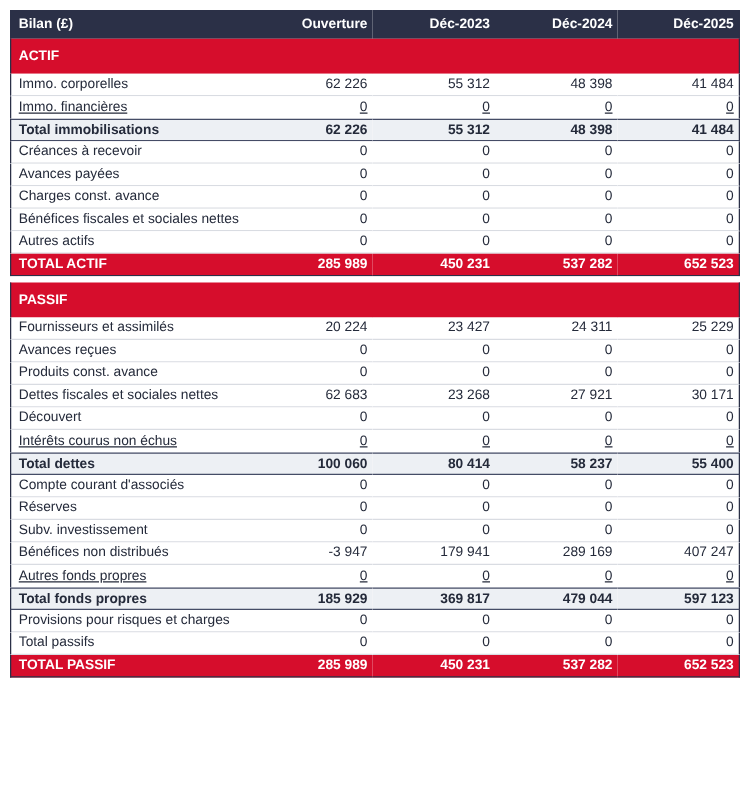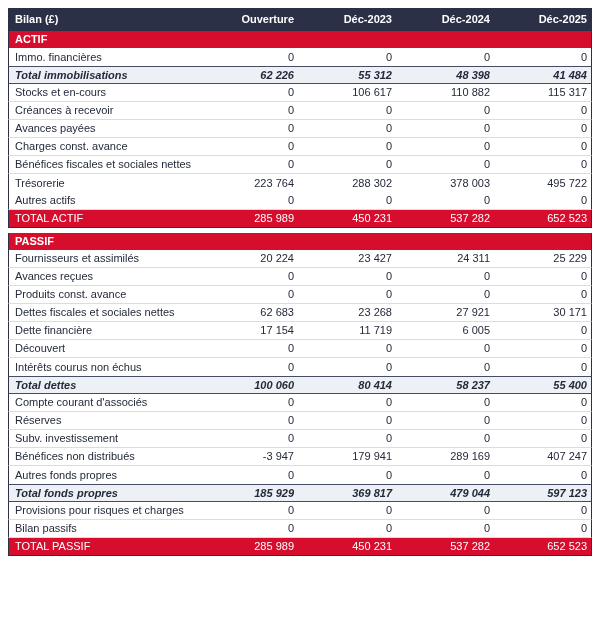--- a/index.html
+++ b/index.html
@@ -29,43 +29,42 @@
     background: var(--navy, #2b3047);
     color: #ffffff;
     font-weight: bold;
     height: 23px;
     vertical-align: middle;
   }
   tr.section td {
     background: var(--red, #d60d2c);
     color: #ffffff;
     font-weight: bold;
-    height: 17px;
+    height: 28px;
     vertical-align: middle;
   }
   tr.data td {
     background: #ffffff;
     height: 18px;
     border-bottom: 1px solid var(--line, #d9dce2);
     vertical-align: middle;
   }
-  tr.before-dark td { border-bottom: none; }
+  tr.before-dark td { border-bottom: none; text-decoration: underline; }
   tr.subtotal td {
     background: var(--subtotal-bg, #edf0f4);
     font-weight: bold;
     height: 18px;
     border-top: 1px solid var(--subline, #454c66);
     border-bottom: 1px solid var(--subline, #454c66);
     vertical-align: middle;
-    font-style: italic;
   }
   tr.grandtotal td {
     background: var(--red, #d60d2c);
     color: #ffffff;
-    font-weight: normal;
+    font-weight: bold;
     height: 18px;
     border-bottom: 1px solid var(--navy, #2b3047);
     vertical-align: middle;
   }
   tr.spacer td { height: 5px; background: #ffffff; border: none; }
 
   
   thead th:first-child,
   tbody tr:not(.spacer) td:first-child { border-left: 1px solid var(--navy, #2b3047); }
   thead th:last-child,
@@ -91,42 +90,42 @@
           <th class="num">Déc-2023</th>
           <th class="num">Déc-2024</th>
           <th class="num">Déc-2025</th>
         </tr>
     </thead>
     <tbody id="table-body">
 
     <tr class="section">
           <td class="label" colspan="5">ACTIF</td>
         </tr>
+        <tr class="data">
+          <td class="label">Immo. corporelles</td>
+          <td class="num">62 226</td>
+          <td class="num">55 312</td>
+          <td class="num">48 398</td>
+          <td class="num">41 484</td>
+        </tr>
         <tr class="data before-dark">
           <td class="label">Immo. financières</td>
           <td class="num">0</td>
           <td class="num">0</td>
           <td class="num">0</td>
           <td class="num">0</td>
         </tr>
         <tr class="subtotal">
           <td class="label">Total immobilisations</td>
           <td class="num">62 226</td>
           <td class="num">55 312</td>
           <td class="num">48 398</td>
           <td class="num">41 484</td>
         </tr>
         <tr class="data">
-          <td class="label">Stocks et en-cours</td>
-          <td class="num">0</td>
-          <td class="num">106 617</td>
-          <td class="num">110 882</td>
-          <td class="num">115 317</td>
-        </tr>
-        <tr class="data">
           <td class="label">Créances à recevoir</td>
           <td class="num">0</td>
           <td class="num">0</td>
           <td class="num">0</td>
           <td class="num">0</td>
         </tr>
         <tr class="data">
           <td class="label">Avances payées</td>
           <td class="num">0</td>
           <td class="num">0</td>
@@ -139,27 +138,20 @@
           <td class="num">0</td>
           <td class="num">0</td>
           <td class="num">0</td>
         </tr>
         <tr class="data">
           <td class="label">Bénéfices fiscales et sociales nettes</td>
           <td class="num">0</td>
           <td class="num">0</td>
           <td class="num">0</td>
           <td class="num">0</td>
-        </tr>
-        <tr class="data before-dark">
-          <td class="label">Trésorerie</td>
-          <td class="num">223 764</td>
-          <td class="num">288 302</td>
-          <td class="num">378 003</td>
-          <td class="num">495 722</td>
         </tr>
         <tr class="data">
           <td class="label">Autres actifs</td>
           <td class="num">0</td>
           <td class="num">0</td>
           <td class="num">0</td>
           <td class="num">0</td>
         </tr>
         <tr class="grandtotal">
           <td class="label">TOTAL ACTIF</td>
@@ -196,27 +188,20 @@
           <td class="num">0</td>
         </tr>
         <tr class="data">
           <td class="label">Dettes fiscales et sociales nettes</td>
           <td class="num">62 683</td>
           <td class="num">23 268</td>
           <td class="num">27 921</td>
           <td class="num">30 171</td>
         </tr>
         <tr class="data">
-          <td class="label">Dette financière</td>
-          <td class="num">17 154</td>
-          <td class="num">11 719</td>
-          <td class="num">6 005</td>
-          <td class="num">0</td>
-        </tr>
-        <tr class="data">
           <td class="label">Découvert</td>
           <td class="num">0</td>
           <td class="num">0</td>
           <td class="num">0</td>
           <td class="num">0</td>
         </tr>
         <tr class="data before-dark">
           <td class="label">Intérêts courus non échus</td>
           <td class="num">0</td>
           <td class="num">0</td>
@@ -273,21 +258,21 @@
           <td class="num">597 123</td>
         </tr>
         <tr class="data">
           <td class="label">Provisions pour risques et charges</td>
           <td class="num">0</td>
           <td class="num">0</td>
           <td class="num">0</td>
           <td class="num">0</td>
         </tr>
         <tr class="data">
-          <td class="label">Bilan passifs</td>
+          <td class="label">Total passifs</td>
           <td class="num">0</td>
           <td class="num">0</td>
           <td class="num">0</td>
           <td class="num">0</td>
         </tr>
         <tr class="grandtotal">
           <td class="label">TOTAL PASSIF</td>
           <td class="num">285 989</td>
           <td class="num">450 231</td>
           <td class="num">537 282</td>

